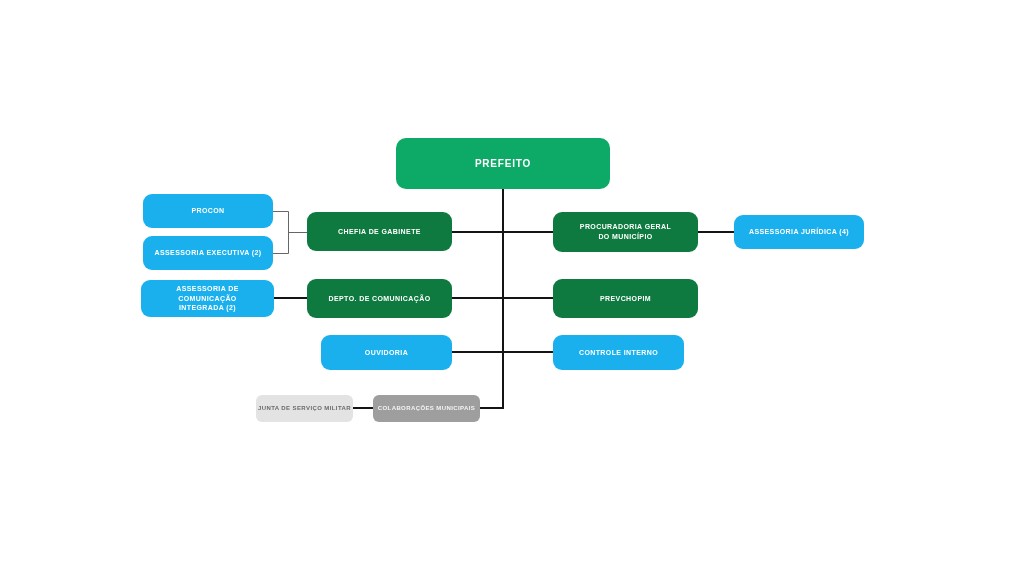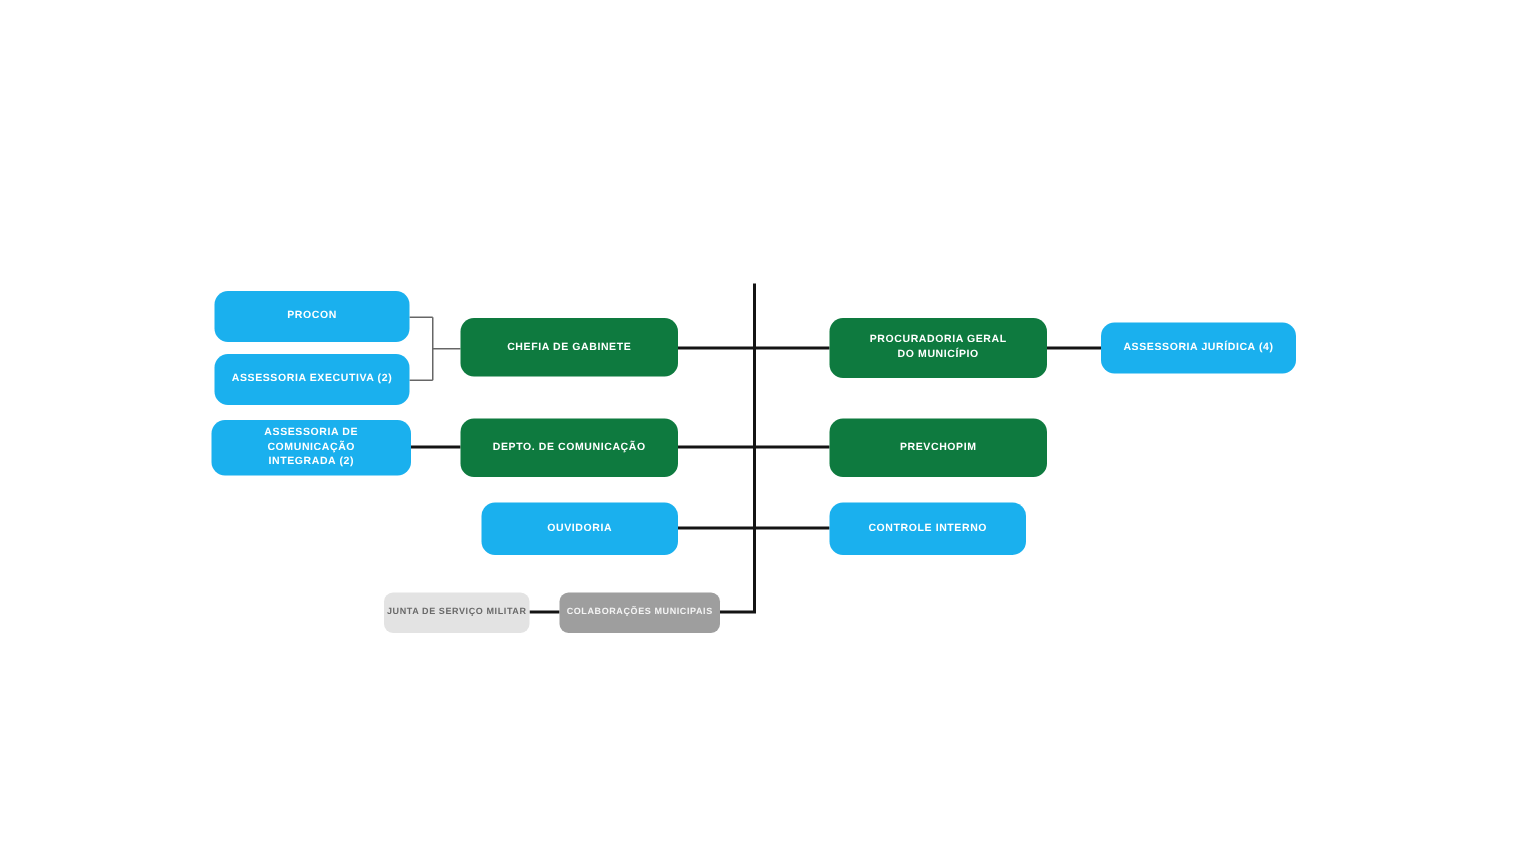--- a/index.html
+++ b/index.html
@@ -80,20 +80,23 @@
     </g>
 
     <g stroke="#666666" stroke-width="1" fill="none">
       <path d="M273 211.5 H288.5"></path>
       <path d="M273 253.5 H288.5"></path>
       <path d="M288.5 211.5 V253.5"></path>
       <path d="M288.5 232.5 H307"></path>
     </g>
   </svg>
 
+  <div class="node emerald n-prefeito">
+    <span class="lbl">PREFEITO</span>
+  </div>
 
   <div class="node blue n-procon">
     <span class="lbl">PROCON</span>
   </div>
 
   <div class="node blue n-assexec">
     <span class="lbl">ASSESSORIA EXECUTIVA (2)</span>
   </div>
 
   <div class="node blue n-asscom">

